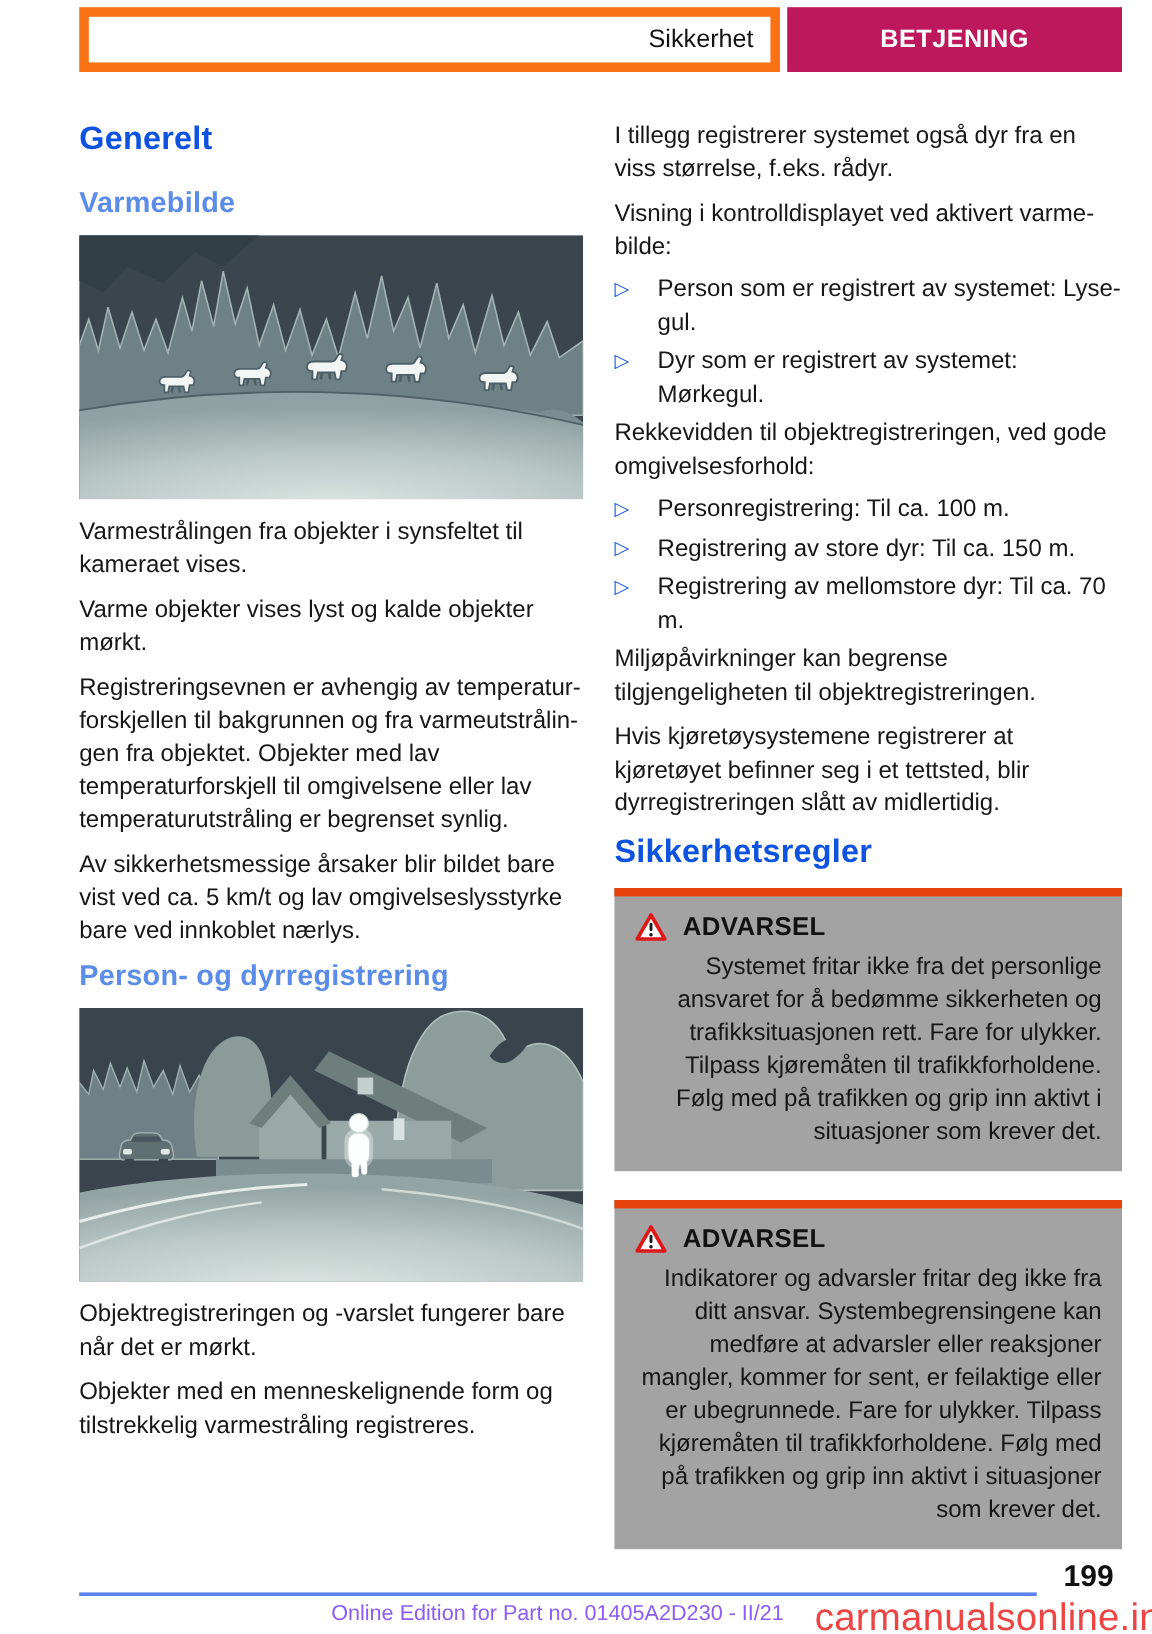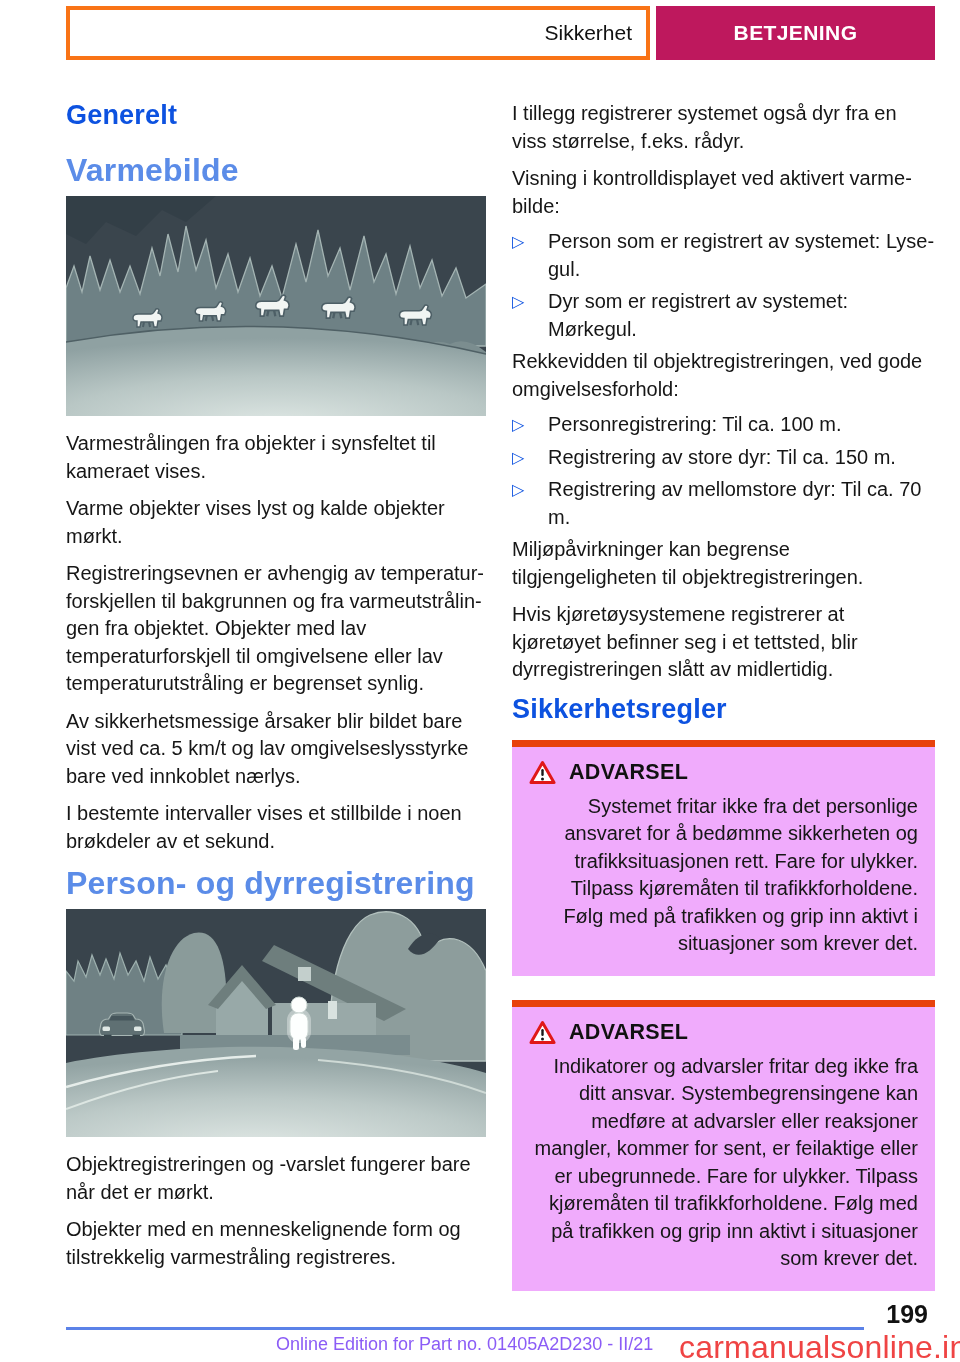--- a/index.html
+++ b/index.html
@@ -1,50 +1,50 @@
 <!DOCTYPE html>
 <html><head>
 <meta charset="utf-8">
 <style>
   html,body{margin:0;padding:0;background:#ffffff;}
   .page{position:relative;width:960px;height:1362px;background:#ffffff;
         font-family:"Liberation Sans",sans-serif;color:#161616;overflow:hidden;}
 
   
   .hdr-box{position:absolute;left:66px;top:6px;width:584px;height:54px;
-           border:4px solid #f97316;box-sizing:border-box;background:#fff;
+           border:8px solid #f97316;box-sizing:border-box;background:#fff;
            display:flex;align-items:center;justify-content:flex-end;
            padding-right:14px;font-size:21px;color:#111;}
   .hdr-tab{position:absolute;left:656px;top:6px;width:279px;height:54px;
            background:#be185d;color:#ffffff;font-weight:bold;font-size:21px;
            letter-spacing:.4px;display:flex;align-items:center;justify-content:center;}
 
   
   .col{position:absolute;top:100px;}
   .col-left{left:66px;width:420px;}
   .col-right{left:512px;width:423px;}
 
   h1{font-size:27px;line-height:30px;font-weight:bold;color:#0d52e0;
      margin:0 0 26px;letter-spacing:.2px;}
-  h2{font-size:32px;line-height:28px;font-weight:bold;color:#5b8ce8;
+  h2{font-size:24px;line-height:28px;font-weight:bold;color:#5b8ce8;
      margin:0 0 12px;letter-spacing:.2px;}
   .col-right h1{margin:2px 0 16px;}
   p{font-size:20px;line-height:27.5px;margin:0 0 10px;}
 
   .figure{width:420px;margin:0 0 14px;line-height:0;}
   .figure svg{display:block;}
 
   
   ul.bullets{list-style:none;margin:0 0 4px;padding:0;}
   ul.bullets li{display:flex;margin:0 0 5px;}
   .bullet-glyph{flex:none;width:36px;color:#0d52e0;font-size:16px;line-height:27.5px;}
   .bullet-text{flex:1;font-size:20px;line-height:27.5px;}
 
   
-  .warning{background:#f0abfc;margin:0 0 24px;}
+  .warning{background:#a3a3a3;margin:0 0 24px;}
   .warning-bar{height:7px;background:#e8420c;}
   .warning-body{padding:13px 17px 18px;}
   .warning-head{display:flex;align-items:center;margin-bottom:8px;}
   .warning-title{font-size:21.5px;font-weight:bold;color:#111;margin-left:13px;
                  letter-spacing:.3px;}
   .warning-body p{margin:0;text-align:right;}
 
   
   .page-num{position:absolute;top:1300px;right:32px;font-size:25px;font-weight:bold;color:#111;}
   .footer-rule{position:absolute;left:66px;top:1327px;width:798px;height:3px;background:#5b82e8;}
@@ -91,21 +91,20 @@
         <use href="#animal" transform="translate(184,96) scale(1.15)"></use>
         <use href="#animal" transform="translate(250,98) scale(1.15)"></use>
         <use href="#animal" transform="translate(328,106) scale(1.1)"></use>
       </svg>
     </div>
 
     <p>Varmestrålingen fra objekter i synsfeltet til kame­raet vises.</p>
     <p>Varme objekter vises lyst og kalde objekter mørkt.</p>
     <p>Registreringsevnen er avhengig av temperatur­forskjellen til bakgrunnen og fra varmeutstrålin­gen fra objektet. Objekter med lav temperaturfor­skjell til omgivelsene eller lav temperaturutstråling er begrenset synlig.</p>
     <p>Av sikkerhetsmessige årsaker blir bildet bare vist ved ca. 5 km/t og lav omgivelseslysstyrke bare ved innkoblet nærlys.</p>
-    <p style="margin-bottom:14px">I bestemte intervaller vises et stillbilde i noen brøkdeler av et sekund.</p>
 
     <h2>Person- og dyrregistrering</h2>
 
     <div class="figure">
       <svg width="420" height="228" viewBox="0 0 420 228">
         <defs>
           <radialGradient id="road2" cx="45%" cy="112%" r="100%">
             <stop offset="0%" stop-color="#e0e8e5"></stop>
             <stop offset="55%" stop-color="#bcc9c7"></stop>
             <stop offset="100%" stop-color="#93a4a4"></stop>

